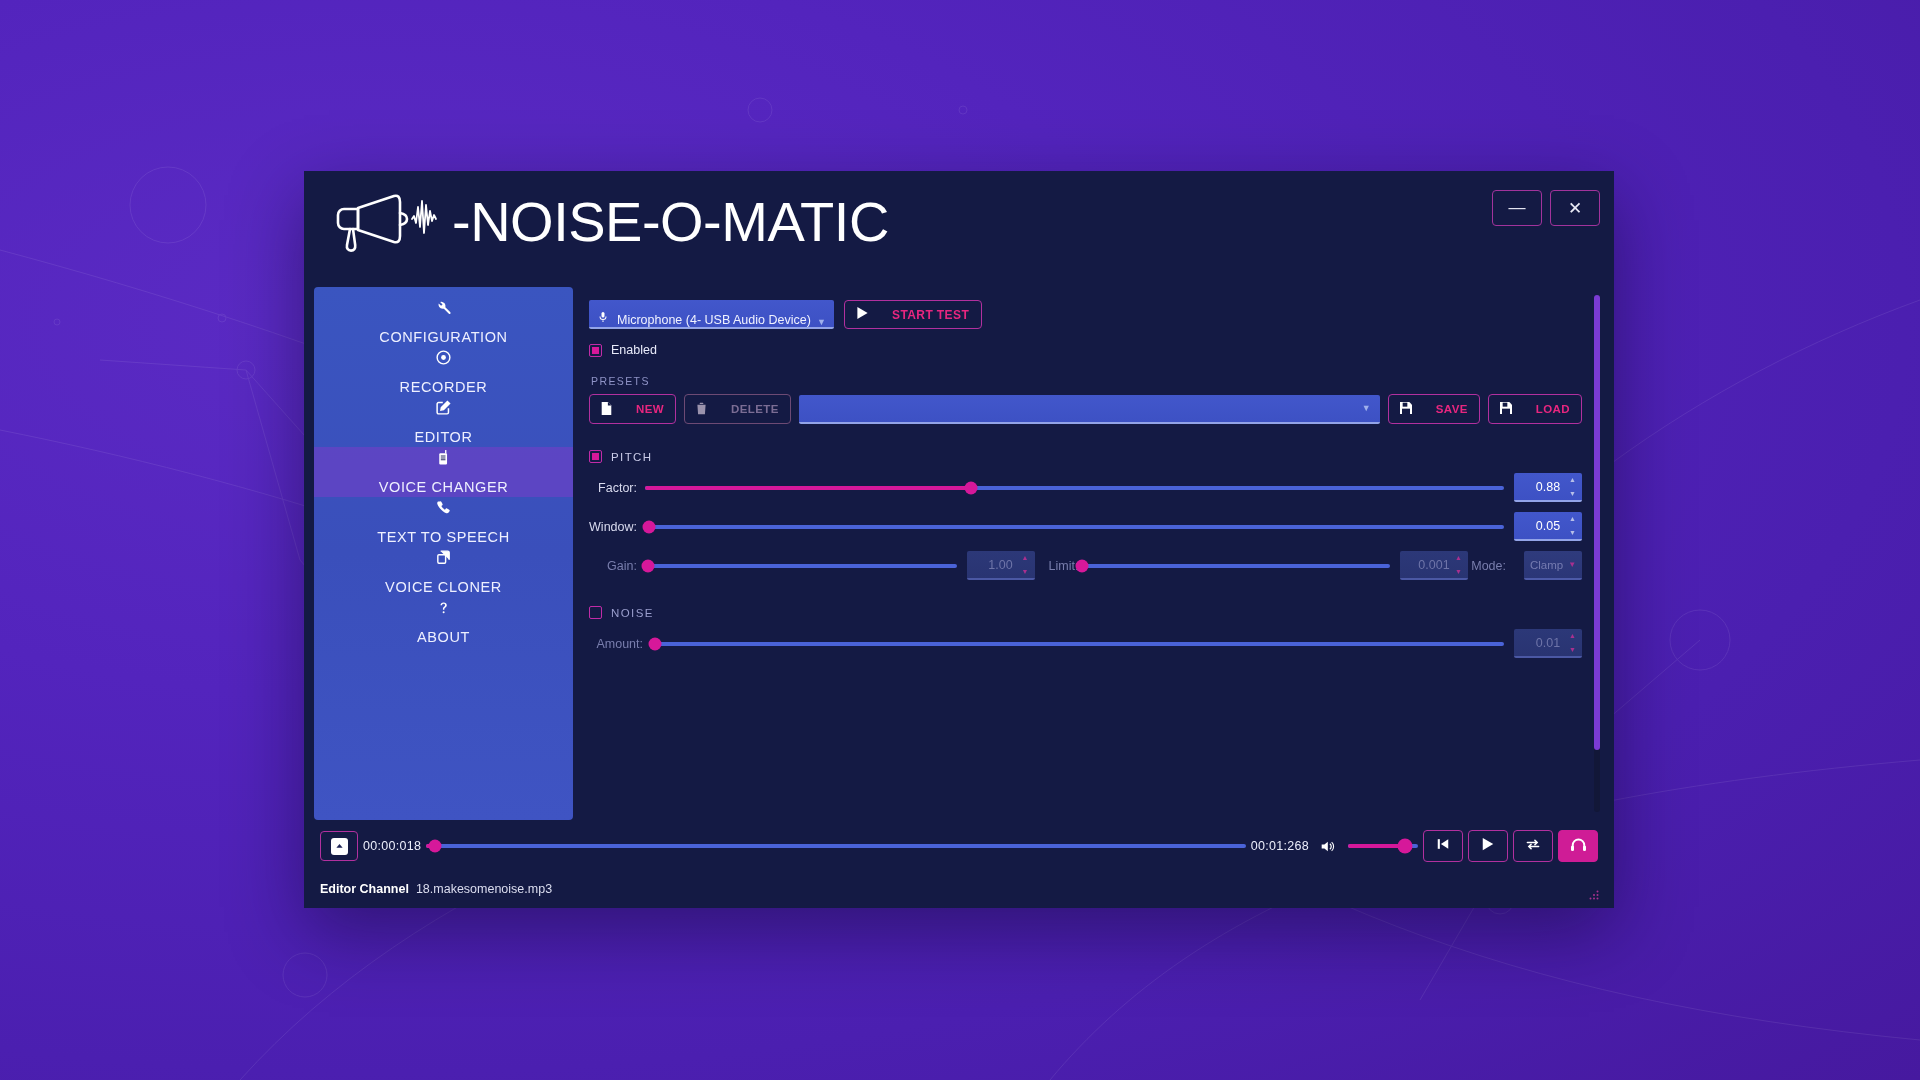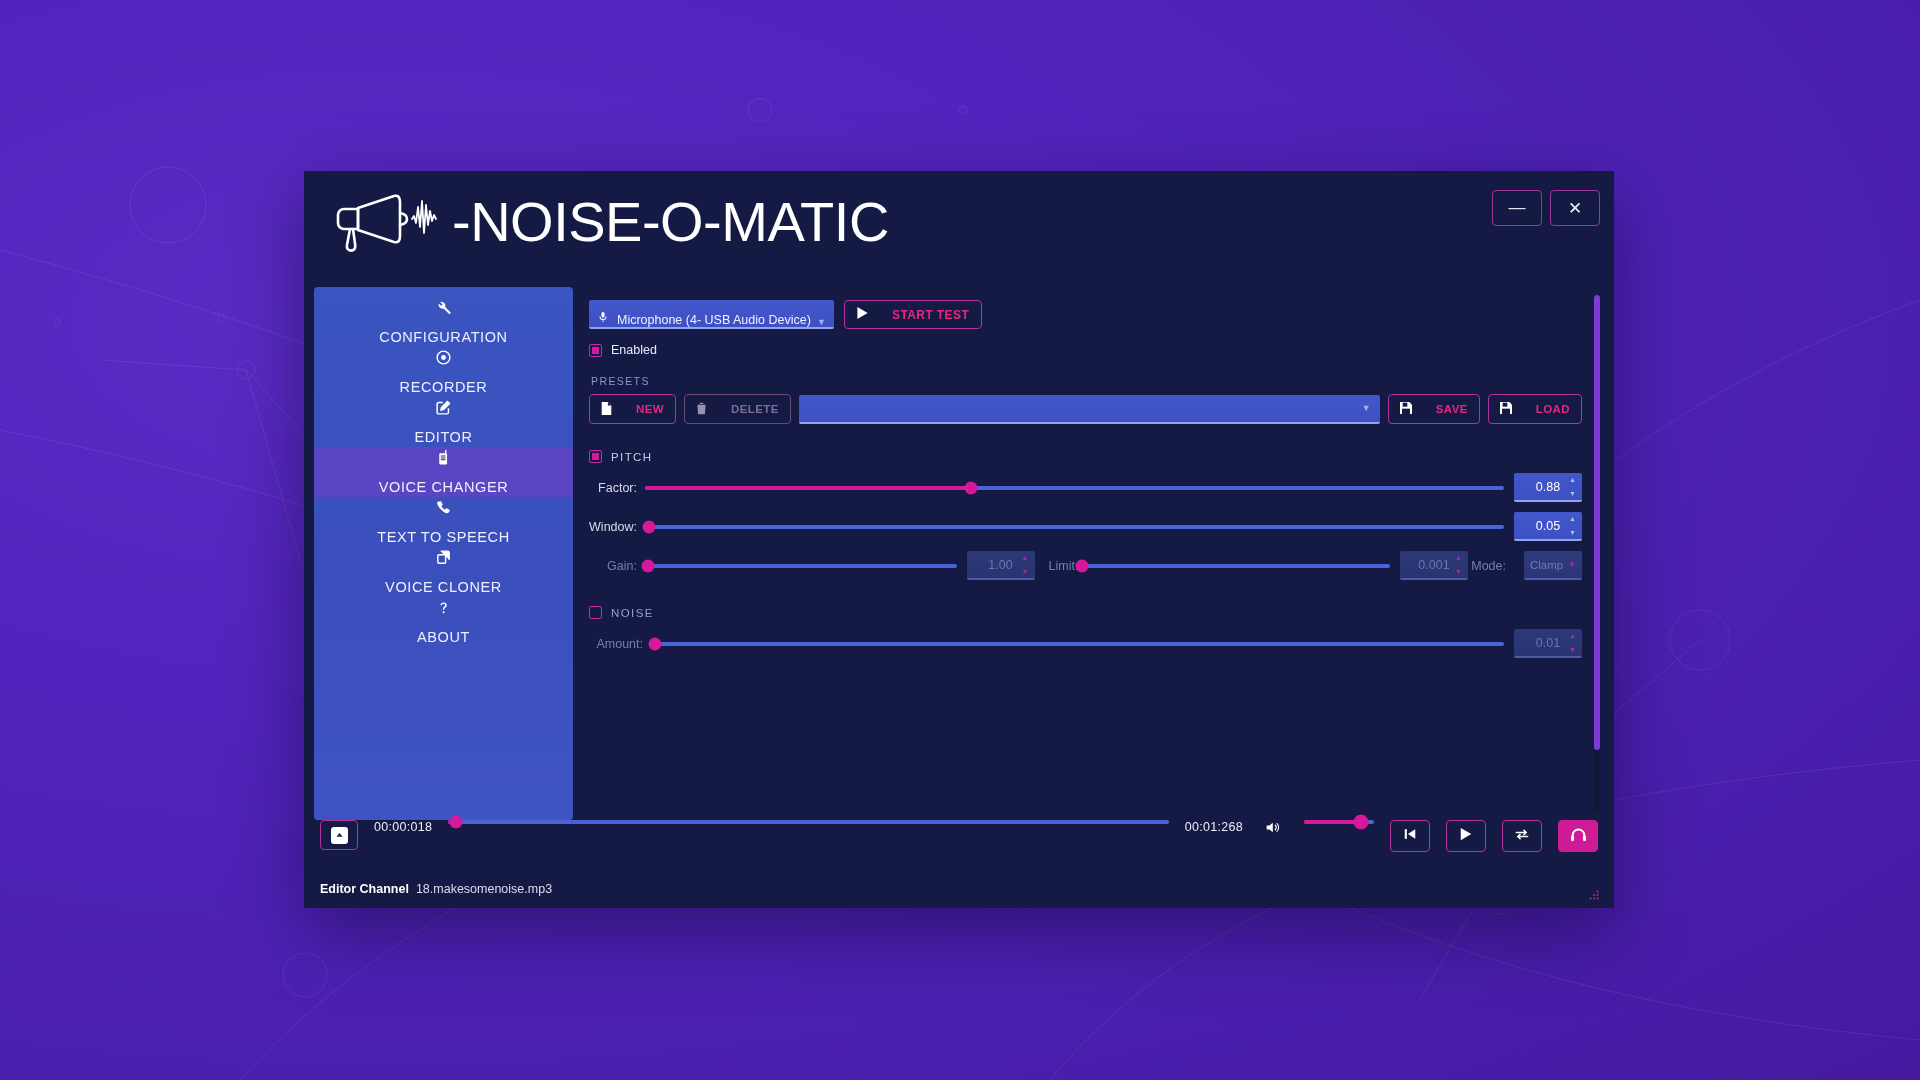--- a/index.html
+++ b/index.html
@@ -181,21 +181,21 @@
     background: #121738; border-radius: 3px;
   }
   .vscroll .thumb {
     position: absolute; left: 0; right: 0; top: 0; height: 88%;
     background: #7b3bd4; border-radius: 3px; cursor: pointer;
   }
 
   
   .transport {
     height: 52px; margin: 0 10px;
-    display: flex; align-items: flex-start; gap: 16px;
+    display: flex; align-items: center; gap: 5px;
     padding: 0 6px;
   }
   .eject-btn {
     width: 38px; height: 30px; border: 1px solid #b2309f; border-radius: 4px;
     display: flex; align-items: center; justify-content: center; cursor: pointer;
   }
   .eject-inner {
     width: 17px; height: 17px; background: #ffffff; border-radius: 3px;
     display: flex; align-items: center; justify-content: center;
   }

